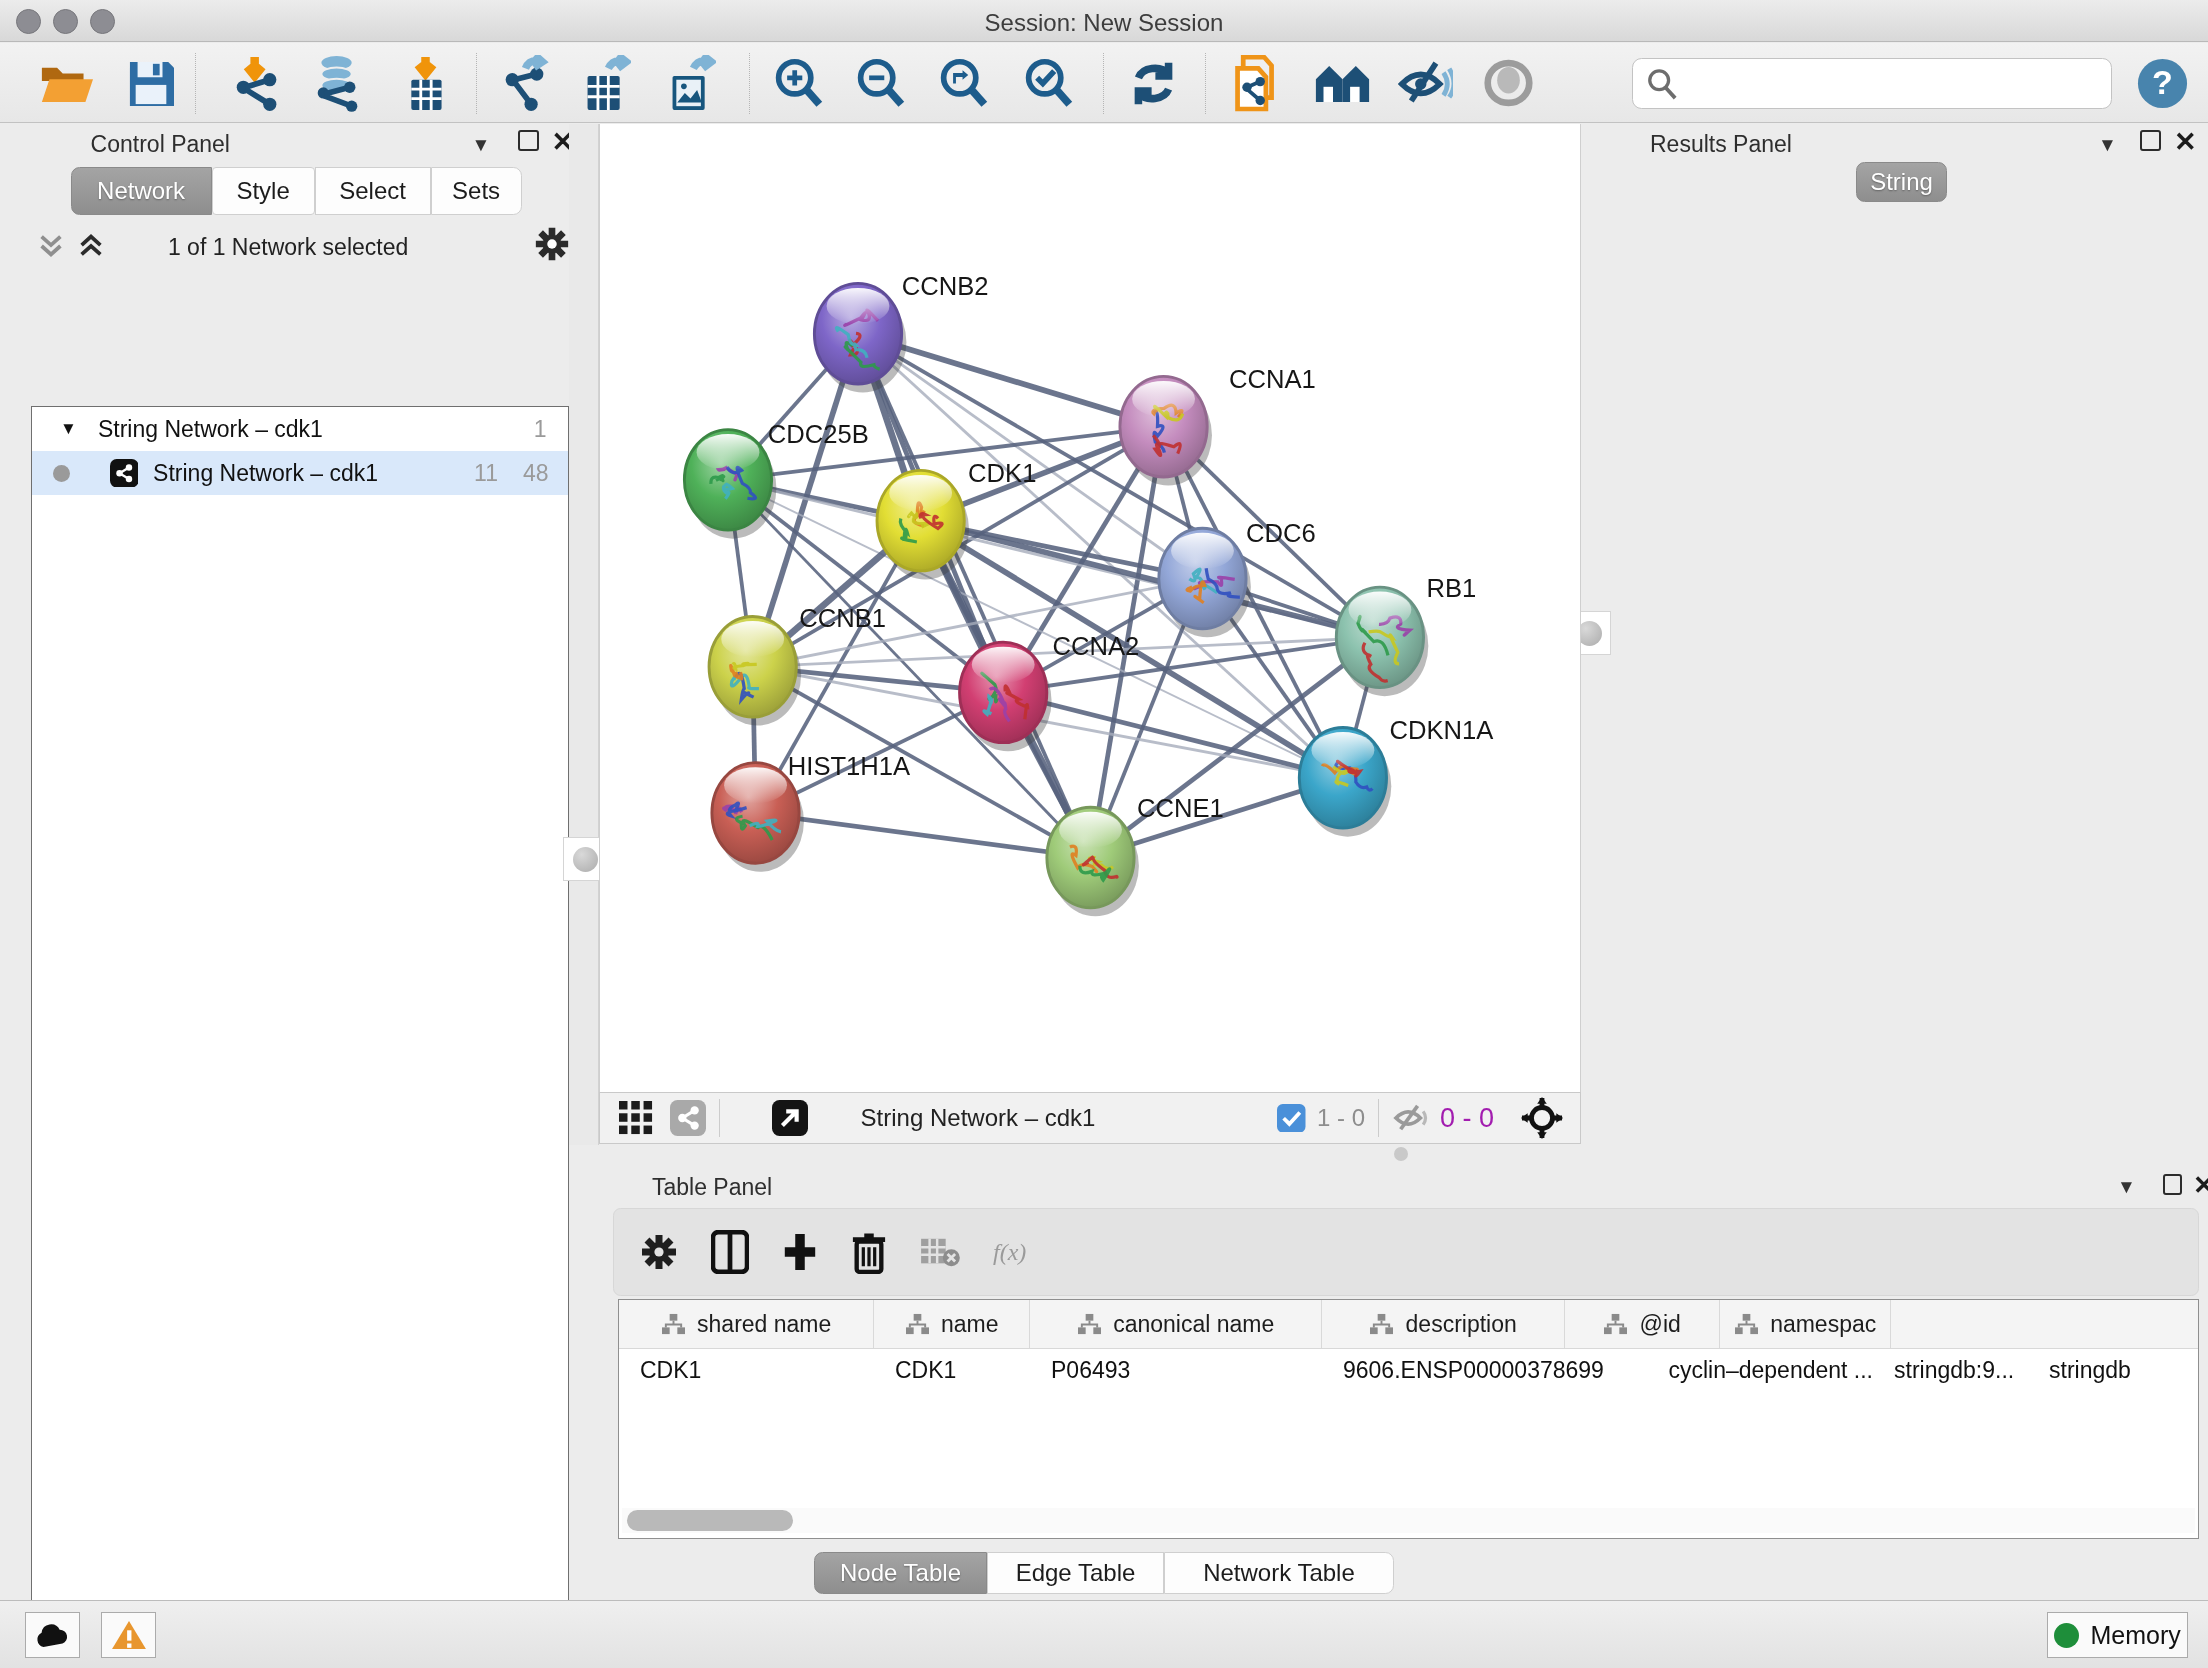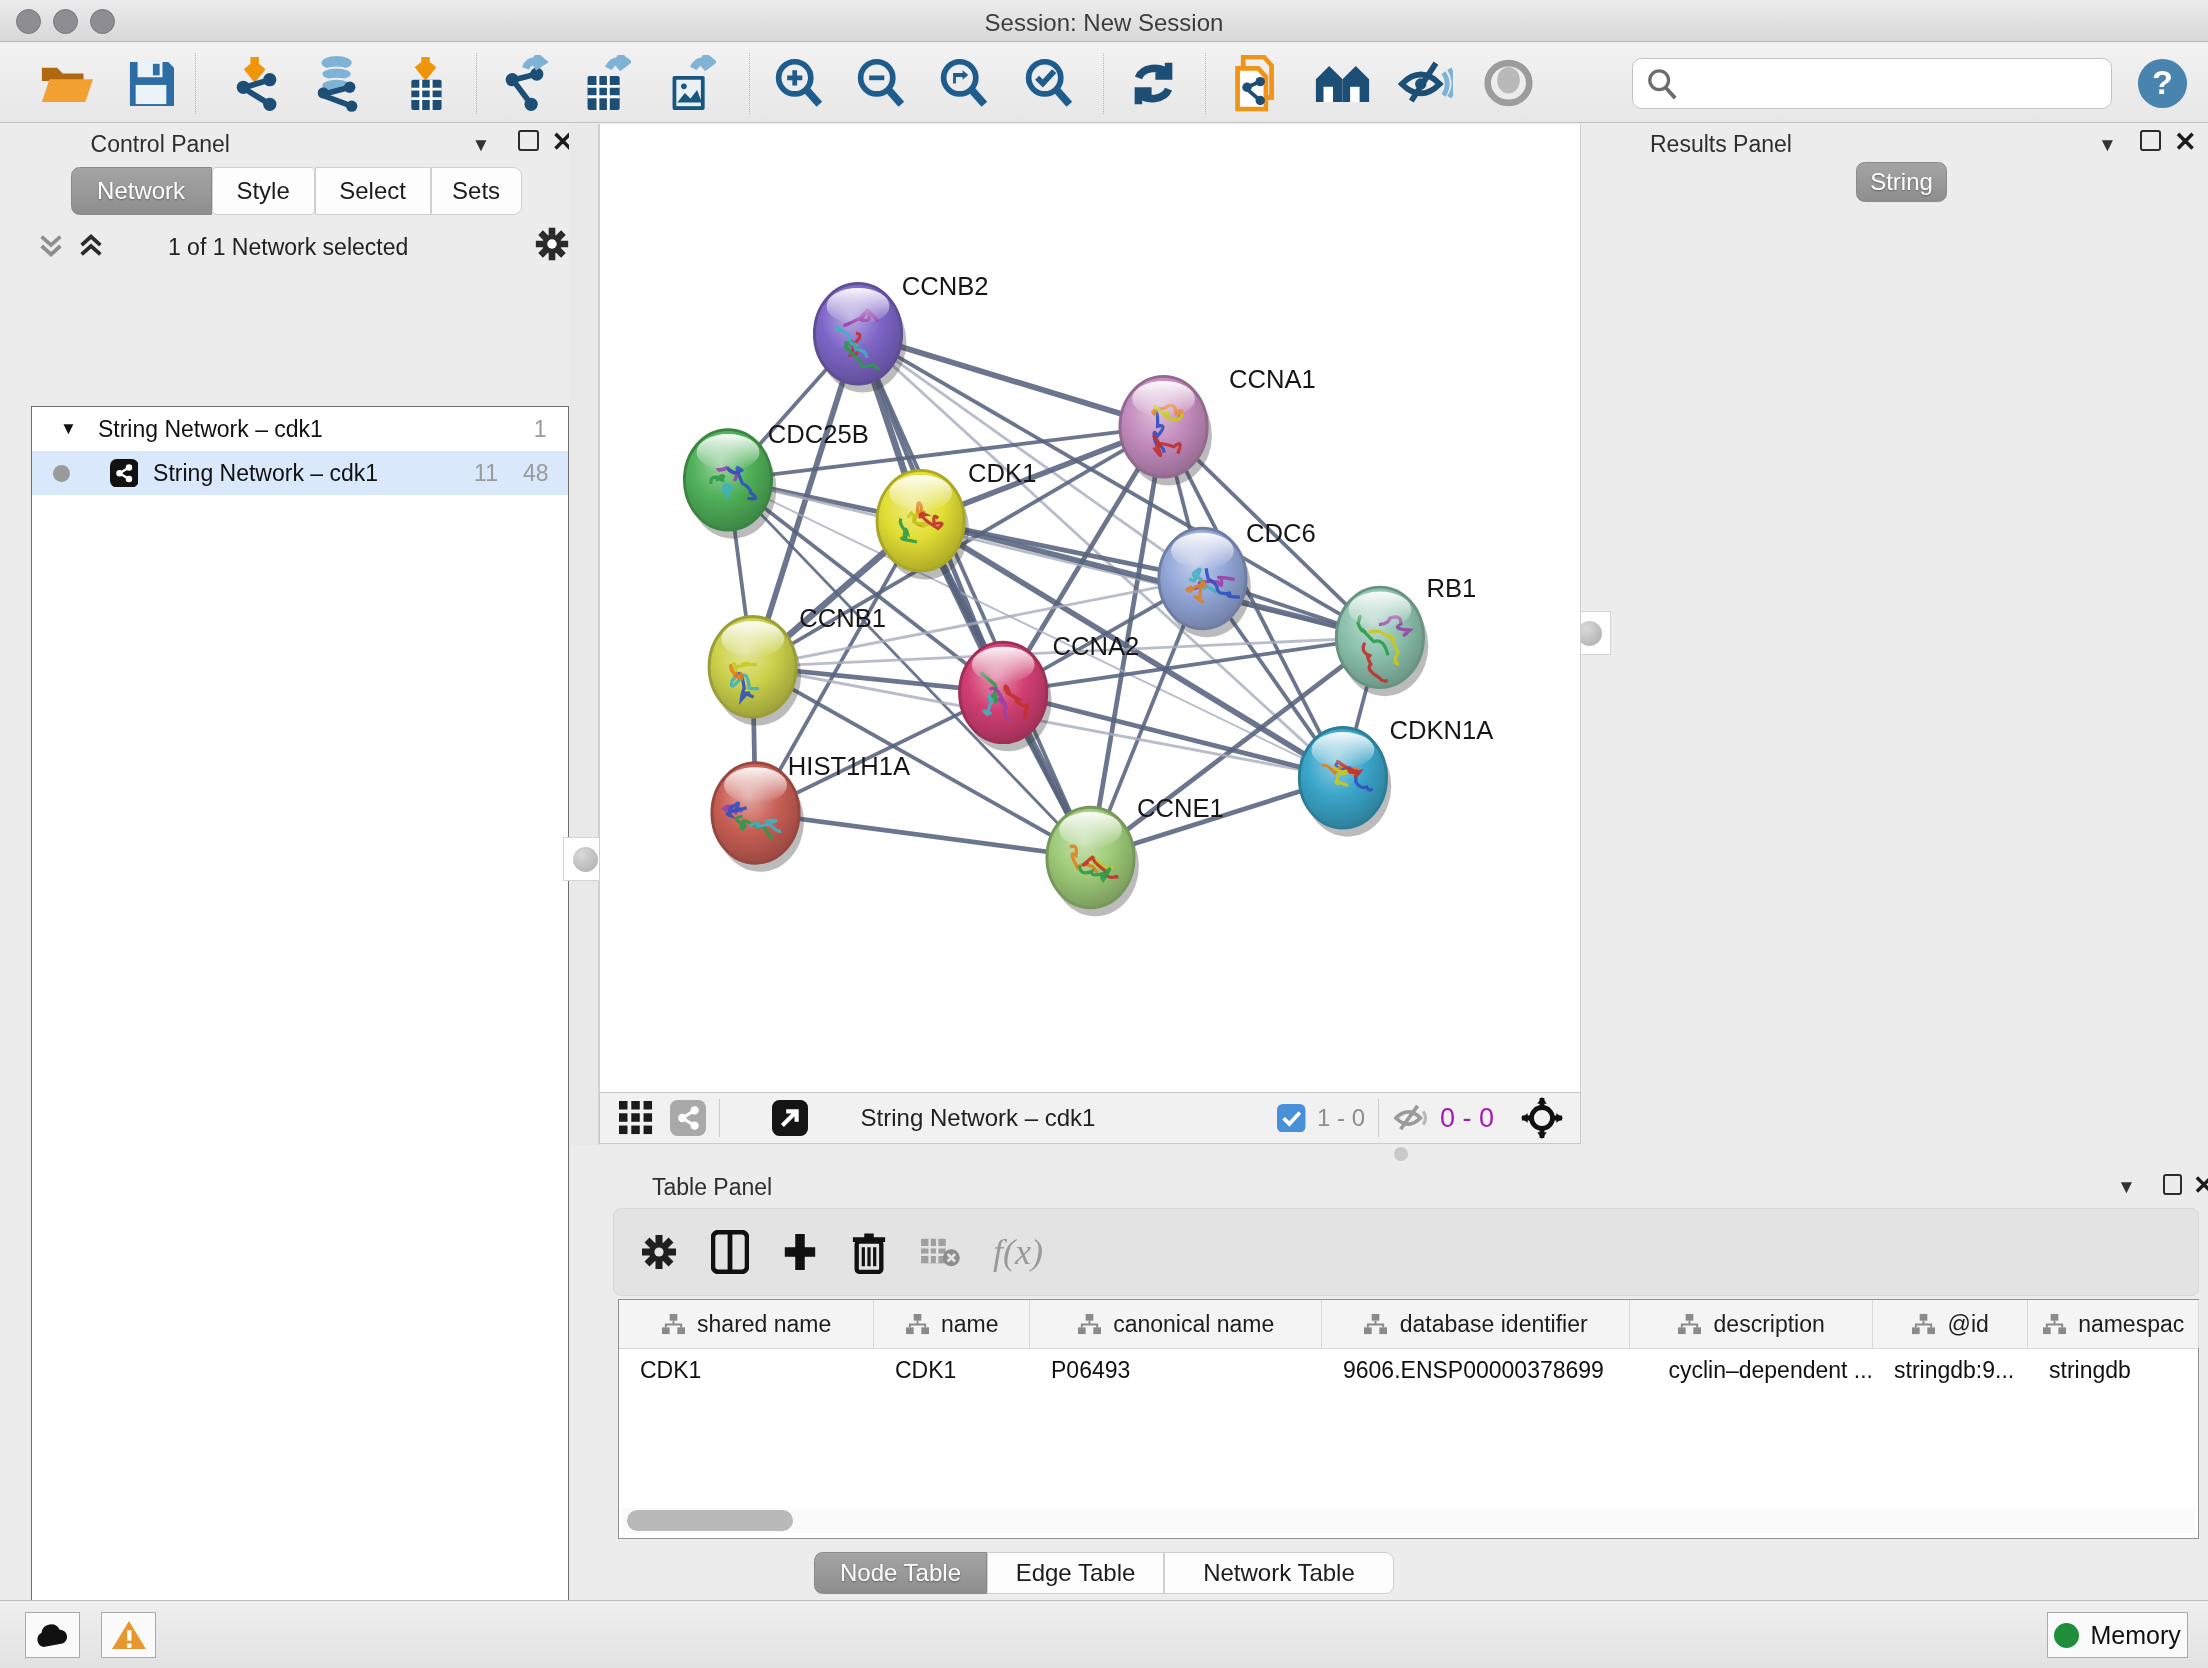--- a/index.html
+++ b/index.html
@@ -686,21 +686,21 @@
     <span>
         <svg width="42" height="34" viewBox="0 0 44 36">
           <rect x="2" y="4" width="26" height="26" fill="#9f9f9f"></rect>
           <g stroke="#e3e3e3" stroke-width="2.6">
             <path d="M2 13 h26 M2 21 h26 M11 4 v26 M19 4 v26"></path>
           </g>
           <circle cx="34" cy="24" r="9" fill="#8d8d8d"></circle>
           <path d="M30 20 l8 8 M38 20 l-8 8" stroke="#e3e3e3" stroke-width="3"></path>
         </svg>
       </span>
-    <span class="serif" style="font-size:36px;font-style:italic;color:#9a9a9a">f(x)</span>
+    <span class="serif" style="font-size:24px;font-style:italic;color:#9a9a9a">f(x)</span>
   </div>
 
   <div class="abs tp-table">
     <div class="th-row" id="table-head">
         <div class="th" style="width: 255px; flex: 0 0 255px;">
           <svg width="25" height="23" viewBox="0 0 26 24">
             <g fill="#8a8a8a">
               <rect x="9" y="1" width="8" height="7"></rect>
               <rect x="1" y="15" width="8" height="7"></rect>
               <rect x="17" y="15" width="8" height="7"></rect>
@@ -723,31 +723,20 @@
         <div class="th" style="width: 292px; flex: 0 0 292px;">
           <svg width="25" height="23" viewBox="0 0 26 24">
             <g fill="#8a8a8a">
               <rect x="9" y="1" width="8" height="7"></rect>
               <rect x="1" y="15" width="8" height="7"></rect>
               <rect x="17" y="15" width="8" height="7"></rect>
             </g>
             <path d="M13 8 v4 M5 15 v-3 h16 v3" stroke="#8a8a8a" stroke-width="2" fill="none"></path>
           </svg>
           <span>canonical name</span>
-        </div>
-        <div class="th" style="width: 308px; flex: 0 0 308px;">
-          <svg width="25" height="23" viewBox="0 0 26 24">
-            <g fill="#8a8a8a">
-              <rect x="9" y="1" width="8" height="7"></rect>
-              <rect x="1" y="15" width="8" height="7"></rect>
-              <rect x="17" y="15" width="8" height="7"></rect>
-            </g>
-            <path d="M13 8 v4 M5 15 v-3 h16 v3" stroke="#8a8a8a" stroke-width="2" fill="none"></path>
-          </svg>
-          <span>database identifier</span>
         </div>
         <div class="th" style="width: 243px; flex: 0 0 243px;">
           <svg width="25" height="23" viewBox="0 0 26 24">
             <g fill="#8a8a8a">
               <rect x="9" y="1" width="8" height="7"></rect>
               <rect x="1" y="15" width="8" height="7"></rect>
               <rect x="17" y="15" width="8" height="7"></rect>
             </g>
             <path d="M13 8 v4 M5 15 v-3 h16 v3" stroke="#8a8a8a" stroke-width="2" fill="none"></path>
           </svg>

